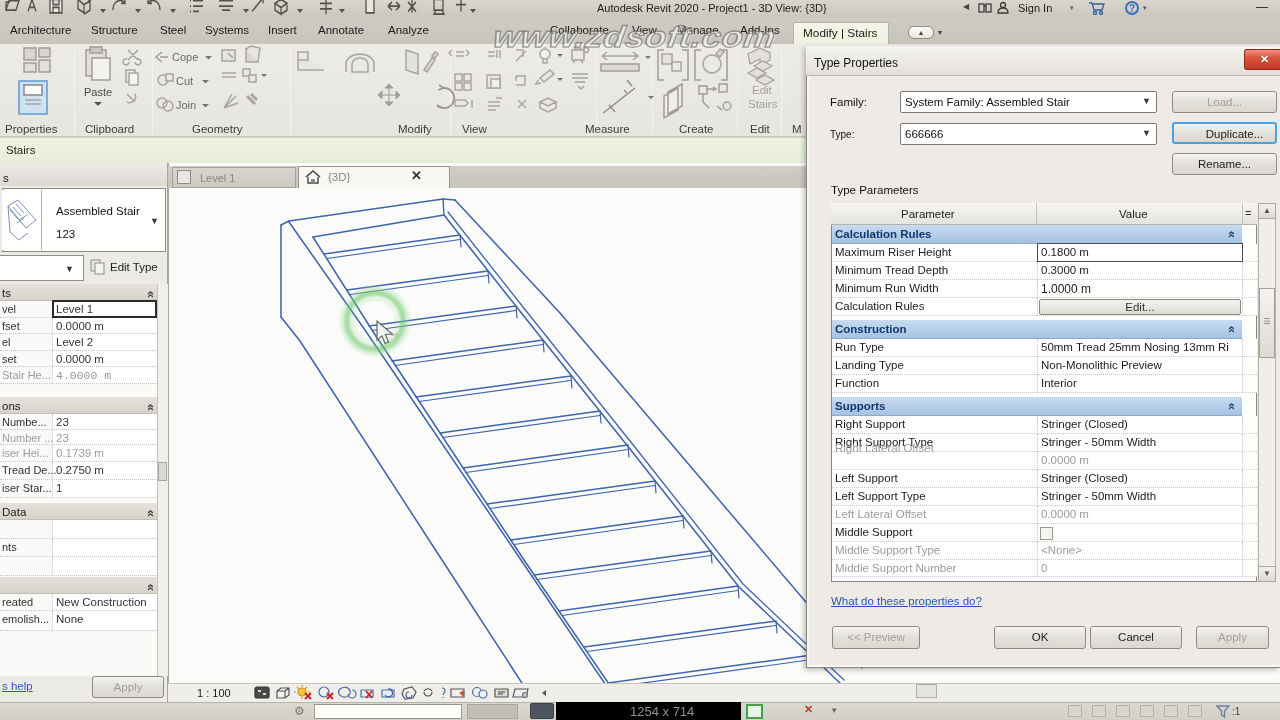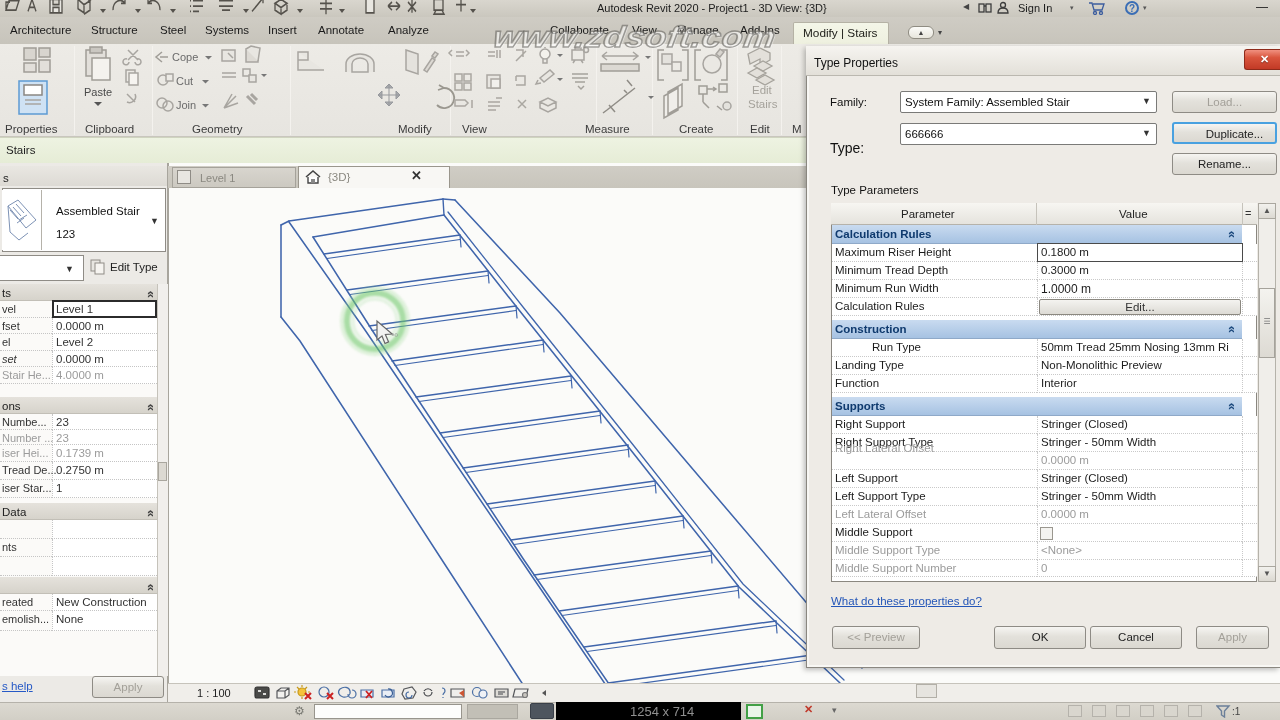--- a/index.html
+++ b/index.html
@@ -374,26 +374,26 @@
 <div class="a" style="left:0px;top:318px;width:52px;height:16px;background:#fbfaf8;border-bottom:1px dotted #c5c5c5;"></div>
 <div class="a" style="left:52px;top:318px;width:105px;height:16px;background:#fff;border-bottom:1px dotted #c5c5c5;border-left:1px dotted #c5c5c5;"></div>
 <div class="a" style="left:2px;top:320px;font-size:11px;color:#333;white-space:nowrap;">fset</div>
 <div class="a" style="left:56px;top:320px;font-size:11.5px;color:#333;white-space:nowrap;">0.0000 m</div>
 <div class="a" style="left:0px;top:334px;width:52px;height:17px;background:#fbfaf8;border-bottom:1px dotted #c5c5c5;"></div>
 <div class="a" style="left:52px;top:334px;width:105px;height:17px;background:#fff;border-bottom:1px dotted #c5c5c5;border-left:1px dotted #c5c5c5;"></div>
 <div class="a" style="left:2px;top:336px;font-size:11px;color:#333;white-space:nowrap;">el</div>
 <div class="a" style="left:56px;top:336px;font-size:11.5px;color:#333;white-space:nowrap;">Level 2</div>
 <div class="a" style="left:0px;top:351px;width:52px;height:16px;background:#fbfaf8;border-bottom:1px dotted #c5c5c5;"></div>
 <div class="a" style="left:52px;top:351px;width:105px;height:16px;background:#fff;border-bottom:1px dotted #c5c5c5;border-left:1px dotted #c5c5c5;"></div>
-<div class="a" style="left:2px;top:353px;font-size:11px;color:#333;white-space:nowrap;font-style:italic;">set</div>
+<div class="a" style="left:2px;top:353px;font-size:11px;color:#333;white-space:nowrap;">set</div>
 <div class="a" style="left:56px;top:353px;font-size:11.5px;color:#333;white-space:nowrap;">0.0000 m</div>
 <div class="a" style="left:0px;top:367px;width:52px;height:17px;background:#fbfaf8;border-bottom:1px dotted #c5c5c5;"></div>
 <div class="a" style="left:52px;top:367px;width:105px;height:17px;background:#fff;border-bottom:1px dotted #c5c5c5;border-left:1px dotted #c5c5c5;"></div>
 <div class="a" style="left:2px;top:369px;font-size:11px;color:#9b9b9b;white-space:nowrap;">Stair He...</div>
-<div class="a" style="left:56px;top:369px;font-size:11.5px;color:#9b9b9b;white-space:nowrap;">4.0000 m</div>
+<div class="a" style="left:56px;top:369px;font-size:11.5px;color:#9b9b9b;white-space:nowrap;font-family:Liberation Mono, monospace;">4.0000 m</div>
 <div class="a" style="left:0px;top:414px;width:52px;height:16px;background:#fbfaf8;border-bottom:1px dotted #c5c5c5;"></div>
 <div class="a" style="left:52px;top:414px;width:105px;height:16px;background:#fff;border-bottom:1px dotted #c5c5c5;border-left:1px dotted #c5c5c5;"></div>
 <div class="a" style="left:2px;top:416px;font-size:11px;color:#333;white-space:nowrap;">Numbe...</div>
 <div class="a" style="left:56px;top:416px;font-size:11.5px;color:#333;white-space:nowrap;">23</div>
 <div class="a" style="left:0px;top:430px;width:52px;height:15px;background:#fbfaf8;border-bottom:1px dotted #c5c5c5;"></div>
 <div class="a" style="left:52px;top:430px;width:105px;height:15px;background:#fff;border-bottom:1px dotted #c5c5c5;border-left:1px dotted #c5c5c5;"></div>
 <div class="a" style="left:2px;top:432px;font-size:11px;color:#9b9b9b;white-space:nowrap;">Number ...</div>
 <div class="a" style="left:56px;top:432px;font-size:11.5px;color:#9b9b9b;white-space:nowrap;">23</div>
 <div class="a" style="left:0px;top:445px;width:52px;height:17px;background:#fbfaf8;border-bottom:1px dotted #c5c5c5;"></div>
 <div class="a" style="left:52px;top:445px;width:105px;height:17px;background:#fff;border-bottom:1px dotted #c5c5c5;border-left:1px dotted #c5c5c5;"></div>
@@ -432,21 +432,21 @@
 <div class="a btn dis" style="left:92px;top:676px;width:72px;height:22px;line-height:21px;font-size:11.5px;">Apply</div>
 <div class="a" style="left:806px;top:46px;width:474px;height:622px;background:#eeebe6;border:1px solid #8a8780;border-right:none;box-shadow:inset 2px -2px 0 #f8f7f4,-2px 2px 5px rgba(0,0,0,0.25);z-index:100;"></div>
 <div class="a" style="z-index:101;left:806px;top:46px;width:474px;height:30px;background:linear-gradient(#f6f4f0,#e3e0d9);border-bottom:1px solid #bbb8b0;"></div>
 <div class="a" style="z-index:101;left:814px;top:56px;font-size:12px;color:#111;white-space:nowrap;">Type Properties</div>
 <div class="a" style="z-index:101;left:1244px;top:49px;width:40px;height:21px;background:linear-gradient(#f09180,#d9553d 40%,#c23a26);border:1px solid #8e2a1a;border-radius:3px 0 0 3px;border-right:none;text-align:center;line-height:19px;color:#fff;font-size:11px;font-weight:bold;text-shadow:0 1px 1px rgba(0,0,0,0.4);">✕</div>
 <div class="a" style="z-index:101;left:830px;top:96px;font-size:11.5px;color:#111;white-space:nowrap;">Family:</div>
 <div class="a" style="z-index:101;left:900px;top:91px;width:257px;height:22px;background:#fff;border:1px solid #7a7a78;border-radius:2px;"></div>
 <div class="a" style="z-index:101;left:905px;top:96px;font-size:11.5px;color:#111;white-space:nowrap;">System Family: Assembled Stair</div>
 <div class="a" style="z-index:101;left:1142px;top:96px;font-size:9px;color:#333;white-space:nowrap;">▼</div>
 <div class="a" style="z-index:101;left:1172px;top:91px;width:105px;height:22px;background:linear-gradient(#f6f5f2,#e3e1db 45%,#dbd8d1);border:1px solid #8e8b85;border-radius:3px;text-align:center;line-height:20px;font-size:11.5px;color:#a3a099;">Load...</div>
-<div class="a" style="z-index:101;left:830px;top:140px;font-size:14px;color:#111;white-space:nowrap;">Type:</div>
+<div class="a" style="z-index:101;left:830px;top:129px;font-size:10px;color:#111;white-space:nowrap;">Type:</div>
 <div class="a" style="z-index:101;left:900px;top:123px;width:257px;height:22px;background:#fff;border:1px solid #7a7a78;border-radius:2px;"></div>
 <div class="a" style="z-index:101;left:905px;top:128px;font-size:11.5px;color:#111;white-space:nowrap;">666666</div>
 <div class="a" style="z-index:101;left:1142px;top:128px;font-size:9px;color:#333;white-space:nowrap;">▼</div>
 <div class="a" style="z-index:101;left:1172px;top:122px;width:105px;height:22px;background:linear-gradient(#f6f5f2,#e3e1db 45%,#dbd8d1);border:2px solid #49a1e0;border-radius:3px;text-align:center;line-height:20px;font-size:11.5px;color:#222;padding-left:20px;">Duplicate...</div>
 <div class="a" style="z-index:101;left:1172px;top:153px;width:105px;height:22px;background:linear-gradient(#f6f5f2,#e3e1db 45%,#dbd8d1);border:1px solid #8e8b85;border-radius:3px;text-align:center;line-height:20px;font-size:11.5px;color:#222;">Rename...</div>
 <div class="a" style="z-index:101;left:831px;top:184px;font-size:11.5px;color:#111;white-space:nowrap;">Type Parameters</div>
 <div class="a" style="z-index:101;left:831px;top:203px;width:426px;height:379px;background:#fff;border:1px solid #8a8780;"></div>
 <div class="a" style="z-index:101;left:831px;top:203px;width:426px;height:22px;background:linear-gradient(#f7f6f2,#e5e3dd);border-bottom:1px solid #b5b2aa;"></div>
 <div class="a" style="z-index:101;left:901px;top:208px;font-size:11.5px;color:#222;white-space:nowrap;">Parameter</div>
 <div class="a" style="z-index:101;left:1119px;top:208px;font-size:11.5px;color:#222;white-space:nowrap;">Value</div>
@@ -477,21 +477,21 @@
 <div class="a" style="z-index:101;left:1242px;top:298px;width:15px;height:18px;border-bottom:1px dotted #c9c9c9;border-left:1px dotted #c9c9c9;background:#fff;"></div>
 <div class="a" style="z-index:101;left:835px;top:300px;font-size:11.5px;color:#1c1c1c;white-space:nowrap;">Calculation Rules</div>
 <div class="a" style="z-index:101;left:1039px;top:299px;width:202px;height:16px;background:linear-gradient(#f4f3f0,#dddbd5);border:1px solid #8b8880;border-radius:2px;text-align:center;line-height:14px;font-size:11.5px;color:#333;">Edit...</div>
 <div class="a" style="z-index:101;left:832px;top:316px;width:410px;height:4px;background:#fff;"></div>
 <div class="a" style="z-index:101;left:832px;top:320px;width:410px;height:19px;background:linear-gradient(#c9dbf0,#a6c2e2);border-bottom:1px solid #8fa9c8;"></div>
 <div class="a" style="z-index:101;left:835px;top:323px;font-size:11.5px;color:#0f3a6e;white-space:nowrap;font-weight:bold">Construction</div>
 <div class="a" style="z-index:101;left:1227px;top:322px;font-size:13px;color:#1d4a7e;font-weight:bold;transform:rotate(-90deg);">»</div>
 <div class="a" style="z-index:101;left:832px;top:339px;width:205px;height:18px;border-bottom:1px dotted #c9c9c9;background:#fff;"></div>
 <div class="a" style="z-index:101;left:1037px;top:339px;width:205px;height:18px;border-bottom:1px dotted #c9c9c9;border-left:1px dotted #c9c9c9;background:#fff;"></div>
 <div class="a" style="z-index:101;left:1242px;top:339px;width:15px;height:18px;border-bottom:1px dotted #c9c9c9;border-left:1px dotted #c9c9c9;background:#fff;"></div>
-<div class="a" style="z-index:101;left:835px;top:341px;font-size:11.5px;color:#1c1c1c;white-space:nowrap;margin-left:37px;">Run Type</div>
+<div class="a" style="z-index:101;left:835px;top:341px;font-size:11.5px;color:#1c1c1c;white-space:nowrap;">Run Type</div>
 <div class="a" style="z-index:101;left:1041px;top:341px;font-size:11.5px;color:#1c1c1c;white-space:nowrap;">50mm Tread 25mm Nosing 13mm Ri</div>
 <div class="a" style="z-index:101;left:832px;top:357px;width:205px;height:18px;border-bottom:1px dotted #c9c9c9;background:#fff;"></div>
 <div class="a" style="z-index:101;left:1037px;top:357px;width:205px;height:18px;border-bottom:1px dotted #c9c9c9;border-left:1px dotted #c9c9c9;background:#fff;"></div>
 <div class="a" style="z-index:101;left:1242px;top:357px;width:15px;height:18px;border-bottom:1px dotted #c9c9c9;border-left:1px dotted #c9c9c9;background:#fff;"></div>
 <div class="a" style="z-index:101;left:835px;top:359px;font-size:11.5px;color:#1c1c1c;white-space:nowrap;">Landing Type</div>
 <div class="a" style="z-index:101;left:1041px;top:359px;font-size:11.5px;color:#1c1c1c;white-space:nowrap;">Non-Monolithic Preview</div>
 <div class="a" style="z-index:101;left:832px;top:375px;width:205px;height:18px;border-bottom:1px dotted #c9c9c9;background:#fff;"></div>
 <div class="a" style="z-index:101;left:1037px;top:375px;width:205px;height:18px;border-bottom:1px dotted #c9c9c9;border-left:1px dotted #c9c9c9;background:#fff;"></div>
 <div class="a" style="z-index:101;left:1242px;top:375px;width:15px;height:18px;border-bottom:1px dotted #c9c9c9;border-left:1px dotted #c9c9c9;background:#fff;"></div>
 <div class="a" style="z-index:101;left:835px;top:377px;font-size:11.5px;color:#1c1c1c;white-space:nowrap;">Function</div>

